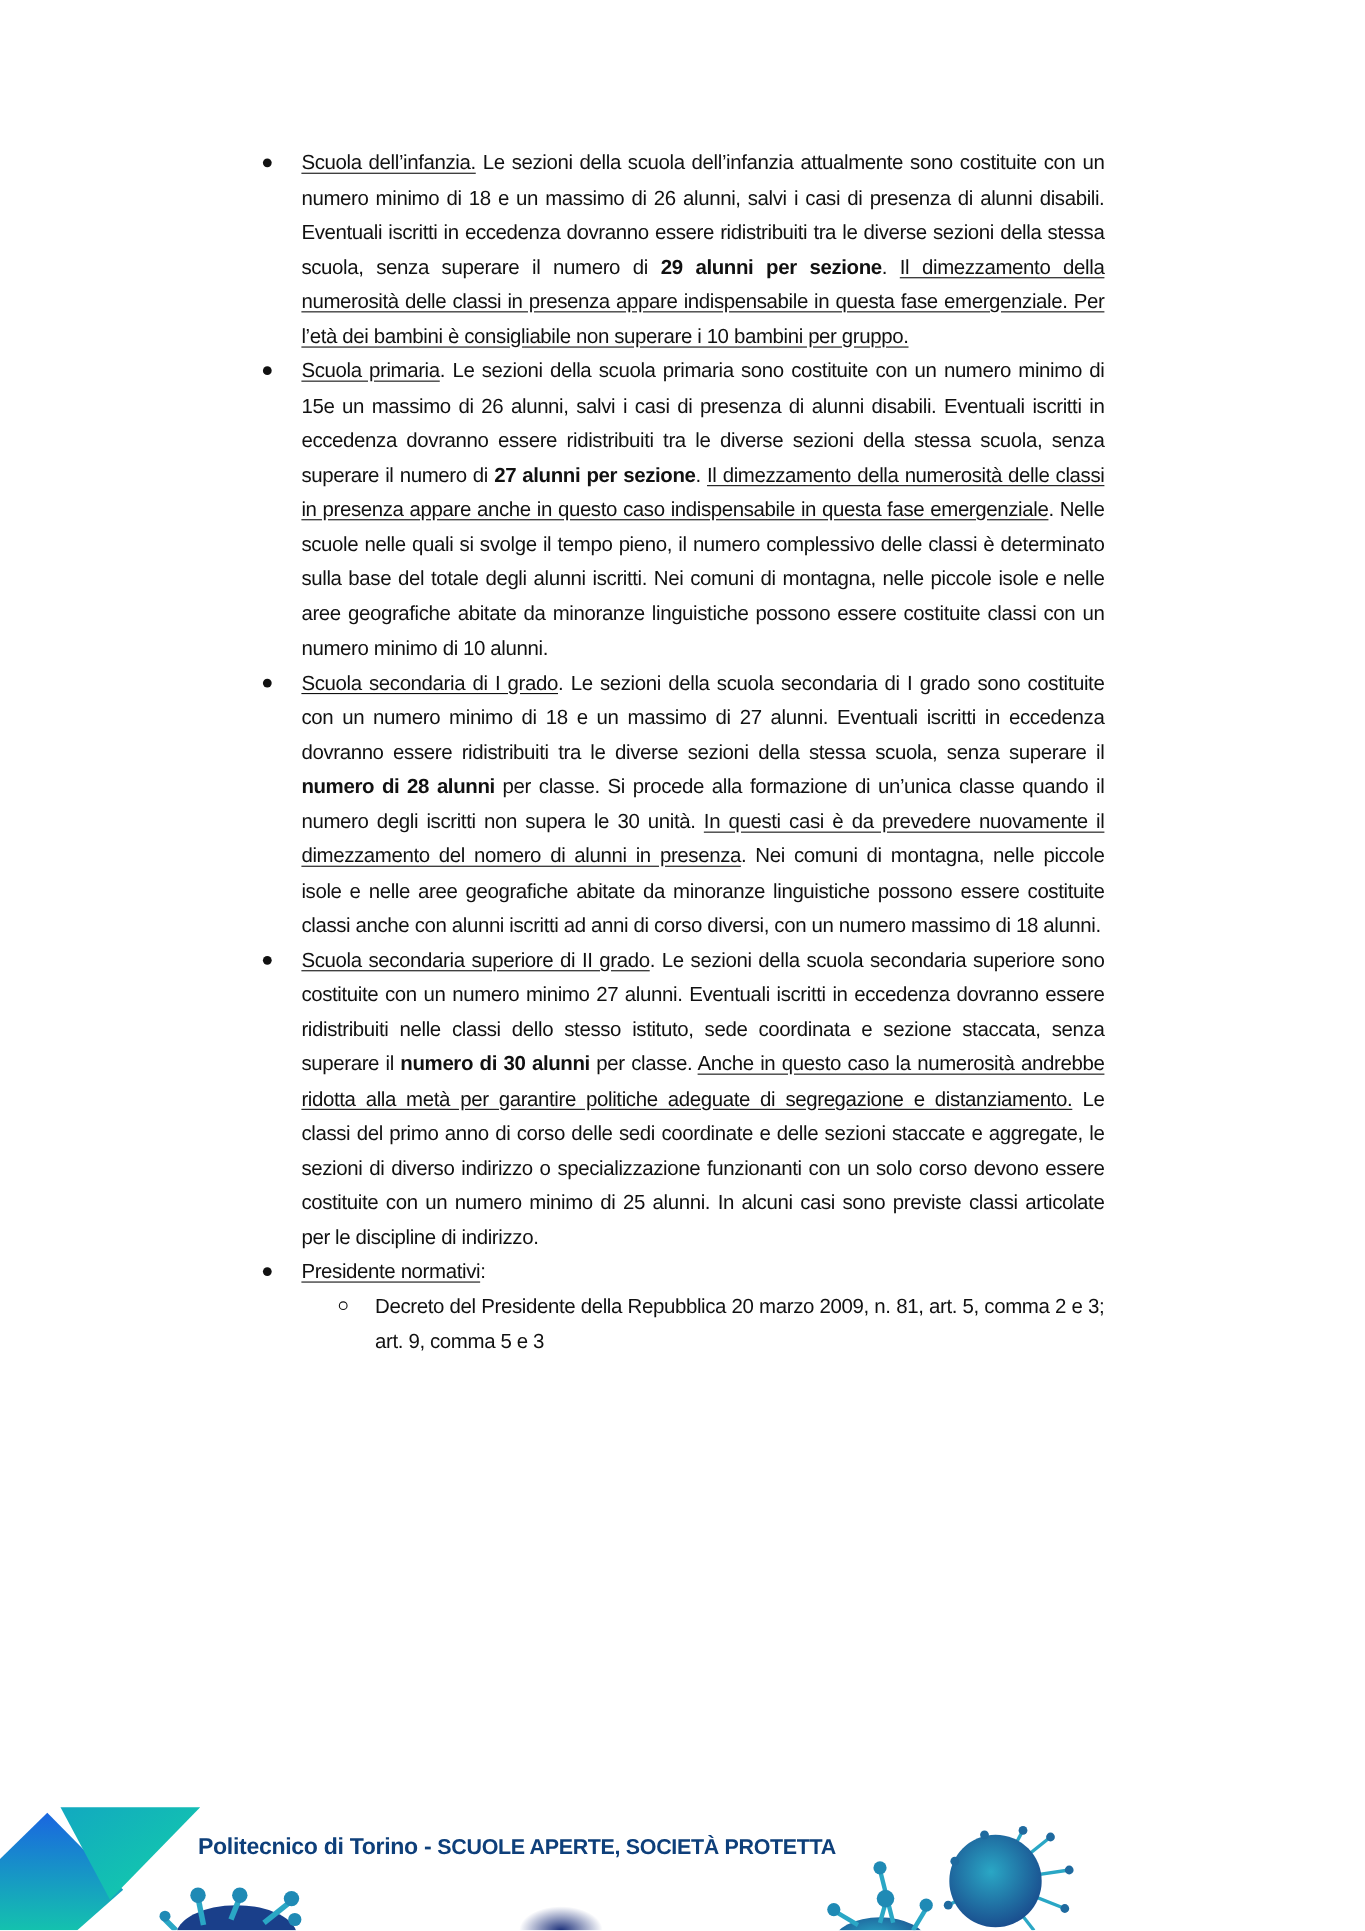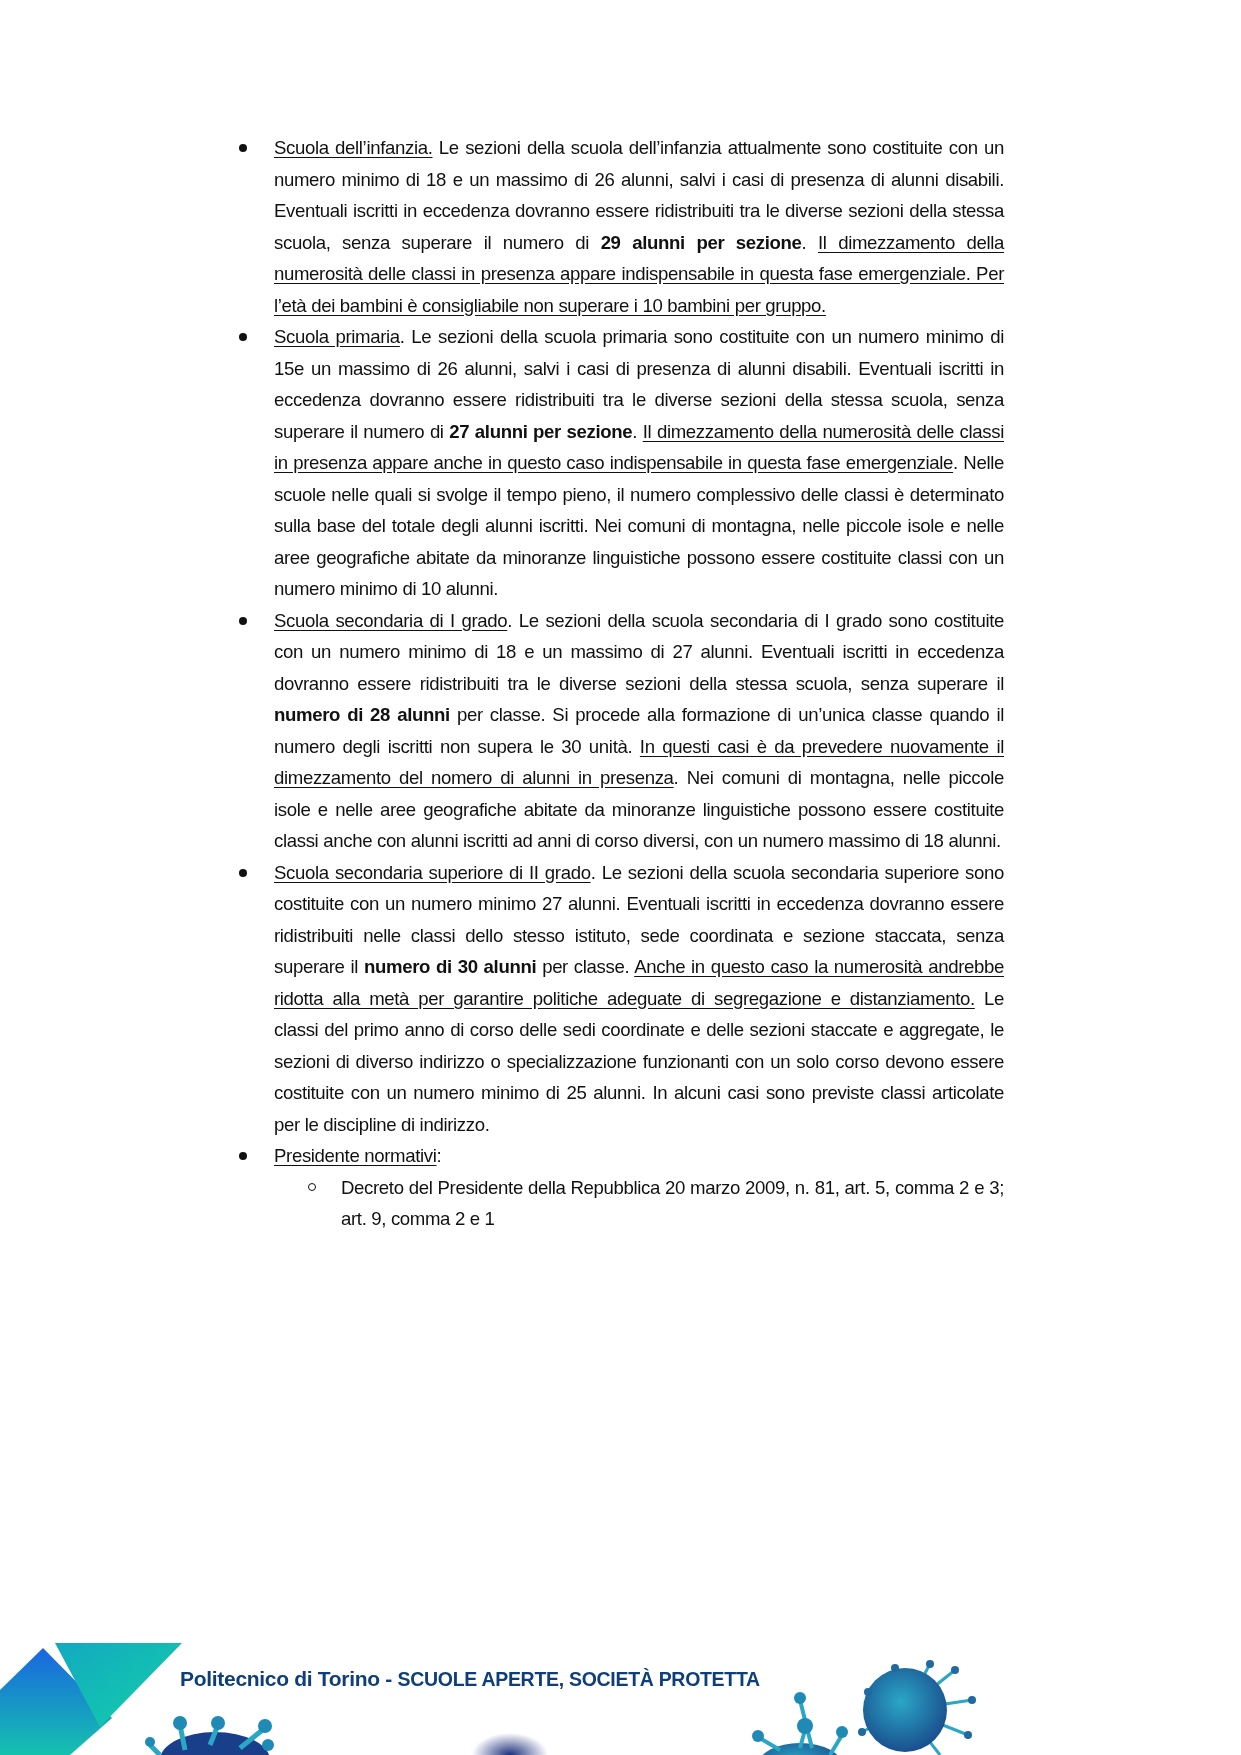--- a/index.html
+++ b/index.html
@@ -61,21 +61,21 @@
       <span class="u">Scuola secondaria superiore di II grado</span><span>. Le sezioni della scuola secondaria superiore sono costituite con un numero minimo 27 alunni. Eventuali iscritti in eccedenza dovranno essere ridistribuiti nelle classi dello stesso istituto, sede coordinata e sezione staccata, senza superare il </span><span class="b">numero di 30 alunni</span><span> per classe. </span><span class="u">Anche in questo caso la numerosità andrebbe ridotta alla metà per garantire politiche adeguate di segregazione e distanziamento.</span><span> Le classi del primo anno di corso delle sedi coordinate e delle sezioni staccate e aggregate, le sezioni di diverso indirizzo o specializzazione funzionanti con un solo corso devono essere costituite con un numero minimo di 25 alunni. In alcuni casi sono previste classi articolate per le discipline di indirizzo.</span>
     </div>
 
     <div class="item">
       <span class="bullet"></span>
       <span class="u">Presidente normativi</span><span>:</span>
     </div>
 
     <div class="sub">
       <span class="circ"></span>
-      <span>Decreto del Presidente della Repubblica 20 marzo 2009, n. 81, art. 5, comma 2 e 3; art. 9, comma 2 e 1</span>
+      <span>Decreto del Presidente della Repubblica 20 marzo 2009, n. 81, art. 5, comma 2 e 3; art. 9, comma 5 e 3</span>
     </div>
   </div>
 
   <div class="footer">
     <svg width="1241" height="135" viewBox="0 0 1241 135" style="position:absolute;left:0;top:0">
       <defs>
         <linearGradient id="gBlue" x1="0" y1="0" x2="0" y2="1">
           <stop offset="0" stop-color="#1a66e0"></stop>
           <stop offset="1" stop-color="#14c2ae"></stop>
         </linearGradient>

